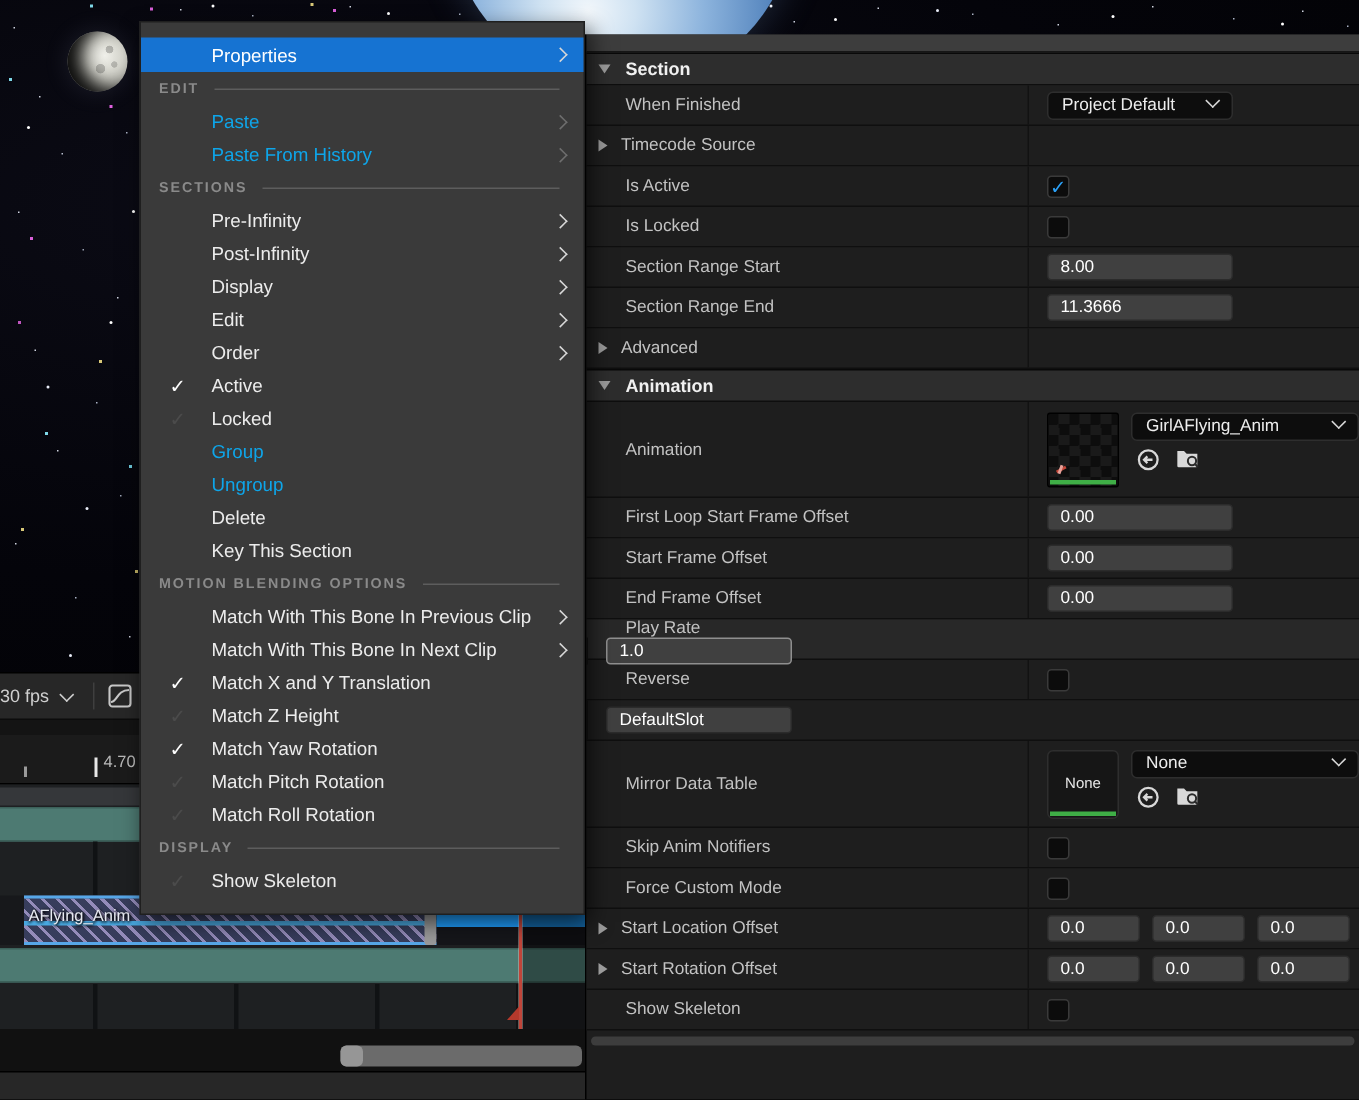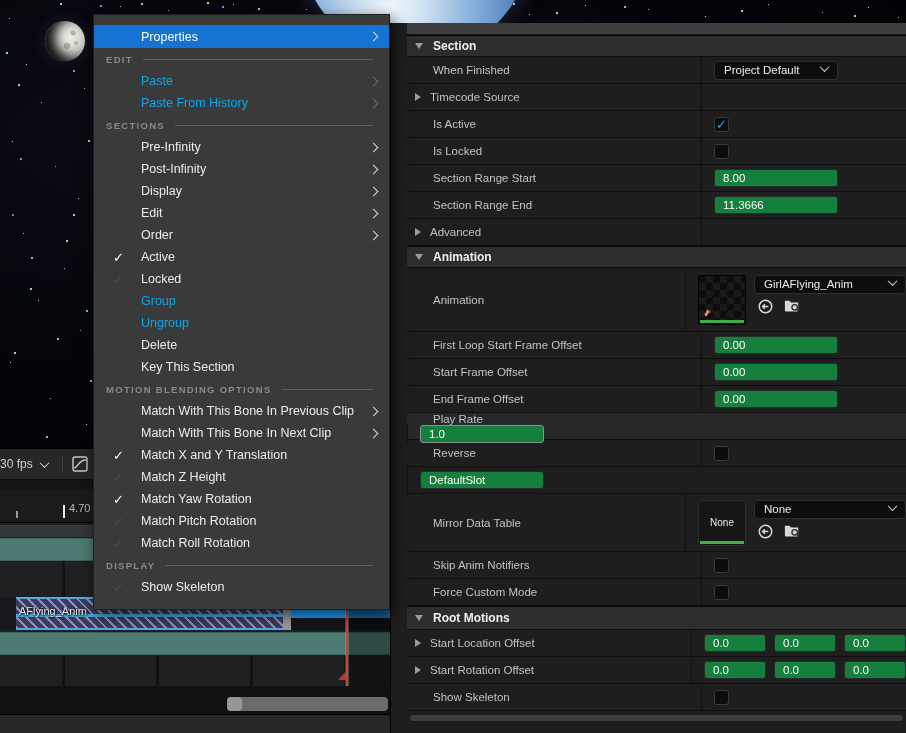--- a/index.html
+++ b/index.html
@@ -69,34 +69,34 @@
   .dim { position:absolute; left:348px; top:0; width:42px; height:163px; background:rgba(0,0,0,.38); }
   .playhead { position:absolute; left:346px; top:0; width:2px; height:163px; background:#c0453a; box-shadow:0 0 0 .5px rgba(230,220,210,.5); }
   .ph-flag { position:absolute; left:-8px; top:148px; width:0; height:0;
              border-left:8px solid transparent; border-bottom:9px solid #b5392c; }
   .seq-scroll { position:absolute; left:0; top:238px; width:390px; height:28px; background:#111; }
   .seq-thumb { position:absolute; left:227px; top:11px; width:161px; height:14px; background:#6b6b6b; border-radius:4px; }
   .seq-thumb .cap { position:absolute; left:0; top:0; width:15px; height:14px; background:#969696; border-radius:4px; }
   .seq-bottom { position:absolute; left:0; top:266px; width:390px; height:19px; background:#272727; border-top:1px solid #000; }
 
   
-  .details { position:absolute; left:390px; top:23px; width:516px; height:710px; background:#1e1e1e; border-left:1px solid #000;padding-left:16px; }
+  .details { position:absolute; left:390px; top:23px; width:516px; height:710px; background:#1e1e1e; border-left:1px solid #000; }
   .dp-top { height:12px; background:#3d3d3d; border-bottom:1px solid #161616; }
   .dhdr { height:22px; background:#2d2d2d; display:flex; align-items:center; padding-left:8px; gap:10px;
           border-bottom:1px solid #0e0e0e; border-top:1px solid #090909; }
   .dhdr span { font-weight:bold; font-size:12px; color:#f0f0f0; }
   .dhdr.root { height:24px; }
   .drow { display:flex; border-bottom:1px solid #0f0f0f; background:#1e1e1e; height:27px; }
   .drow.tall64 { height:64px; } .drow.tall58 { height:58px; } .drow.hover { background:#282828;flex-direction:column; }
   .dlabel { width:294px; display:flex; align-items:center; padding-left:8px; gap:9px; color:#c2c2c2; font-size:11.5px; }
   .dlabel.plain { padding-left:26px; }
   .dvalue { flex:1; border-left:1px solid #121212; display:flex; align-items:center; padding-left:12px; gap:8px; }
   .tri-r { width:0; height:0; border-top:4px solid transparent; border-bottom:4px solid transparent; border-left:6px solid #9b9b9b; }
   .tri-d { width:0; height:0; border-left:4px solid transparent; border-right:4px solid transparent; border-top:6px solid #9b9b9b; }
-  .ipt { height:18px; background:#15803d; border:1px solid #2b2b2b; border-radius:3px; color:#fff;
+  .ipt { height:18px; background:#404040; border:1px solid #2b2b2b; border-radius:3px; color:#fff;
          font-size:11.5px; padding:0 8px; font-family:inherit; outline:none; }
   .w124 { width:124px; } .w62 { width:62px; }
   .ipt.focus { border-color:#8f8f8f; }
   .dd { height:19px; background:#0d0d0d; border:1px solid #2e2e2e; border-radius:4px; display:flex;
         align-items:center; justify-content:space-between; padding:0 9px; color:#ededed; font-size:11.5px; }
   .dd .chev { border-color:#d8d8d8; margin-top:-3px; }
   .ddw124 { width:124px; } .ddw152 { width:152px; }
   .cb { width:15px; height:15px; background:#0c0c0c; border:1px solid #3a3a3a; border-radius:3px;
         display:flex; align-items:center; justify-content:center; }
   .cb i { display:none; font-style:normal; font-size:13px; font-weight:bold; color:#2ba1f7; line-height:1; }
@@ -396,24 +396,20 @@
 
     <div class="drow">
       <div class="dlabel plain">
           <span>Force Custom Mode</span>
         </div>
       <div class="dvalue">
         <span class="cb"></span>
       </div>
     </div>
 
-    <div class="dhdr root">
-      <i class="tri-d"></i>
-      <span>Root Motions</span>
-    </div>
 
     <div class="drow">
       <div class="dlabel">
         <i class="tri-r"></i>
         <span>Start Location Offset</span>
       </div>
       <div class="dvalue">
         <input class="ipt w62" value="0.0" style="">
         <input class="ipt w62" value="0.0" style="">
         <input class="ipt w62" value="0.0" style="">

